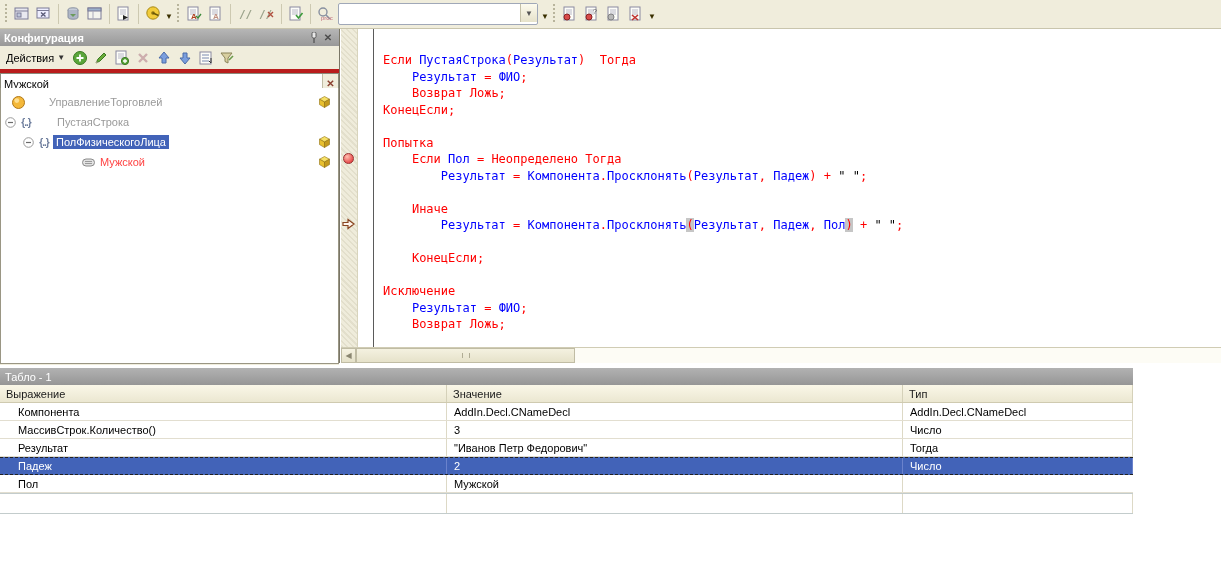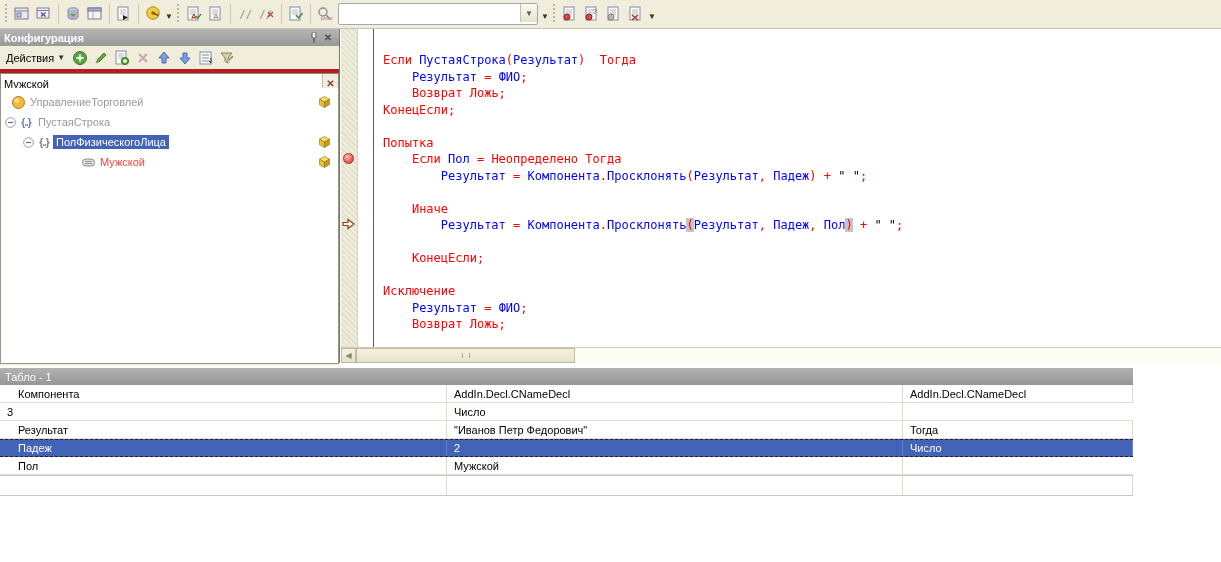--- a/index.html
+++ b/index.html
@@ -43,21 +43,21 @@
   .search-row{height:21px;display:flex;align-items:stretch;padding:0;}
   .search-input-wrap{flex:1;border:1px solid #8a8a7a;background:#fff;display:flex;align-items:center;}
   .search-input-wrap input{flex:1;border:none;outline:none;font:11px "Liberation Sans",sans-serif;padding:0 3px;background:transparent;}
   .search-clear{width:15px;height:100%;display:flex;align-items:center;justify-content:center;color:#8a4030;font-size:10px;font-weight:bold;background:var(--beige);border-left:1px solid #c0bca4;}
   .tree-area{position:absolute;left:0;top:59px;bottom:1px;width:339px;background:#fff;border:1px solid #9a9684;border-top:none;box-sizing:border-box;overflow:hidden;}
   .tree-row{position:relative;height:20px;display:flex;align-items:center;}
   .tree-row .sp{flex:0 0 auto;height:1px;}
   .tree-exp{width:14px;display:flex;align-items:center;justify-content:center;flex:0 0 auto;}
   .tree-ic{width:18px;display:flex;align-items:center;justify-content:center;flex:0 0 auto;}
   .tree-label{padding:1px 3px;white-space:nowrap;}
-  .tree-label.dim{color:#9a9a9a;}
+  .tree-label.dim{color:#9a9a9a;margin-left:19px;}
   .tree-label.sel{background:var(--sel);color:#fff;}
   .tree-label.match{color:var(--match);}
   .braces{color:#6b7b9b;font-weight:bold;font-size:10px;letter-spacing:-1px;}
   .cube{position:absolute;left:318px;top:4px;}
   
   .editor{position:absolute;left:339px;top:29px;width:882px;height:334px;background:#fff;border-left:1px solid #7a7666;box-sizing:border-box;}
   .gutter{position:absolute;left:1px;top:0;width:16px;height:318px;
     background:#efecdb;
     background-image:repeating-linear-gradient(45deg,rgba(120,110,70,.10) 0 1.5px,transparent 1.5px 4px);
     border-right:1px solid #d8d4bc;}
@@ -401,27 +401,33 @@
         <i></i>
       </div>
     <div class="hs-track"></div>
   </div>
 </div>
 
 <div class="tablo">
   <div class="tablo-title">
     <span>Табло - 1</span>
   </div>
+  <div class="thead" id="thead">
+      <div class="hc">Выражение</div>
+      <div class="hc">Значение</div>
+      <div class="hc">Тип</div>
+    </div>
   <div id="tbody">
       <div class="trow">
         <div class="c expr">Компонента</div>
         <div class="c">AddIn.Decl.CNameDecl</div>
         <div class="c">AddIn.Decl.CNameDecl</div>
       </div>
       <div class="trow">
+        <div class="c expr">МассивСтрок.Количество()</div>
         <div class="c">3</div>
         <div class="c">Число</div>
       </div>
       <div class="trow">
         <div class="c expr">Результат</div>
         <div class="c">"Иванов Петр Федорович"</div>
         <div class="c">Тогда</div>
       </div>
       <div class="trow selected">
         <div class="c expr">Падеж</div>

